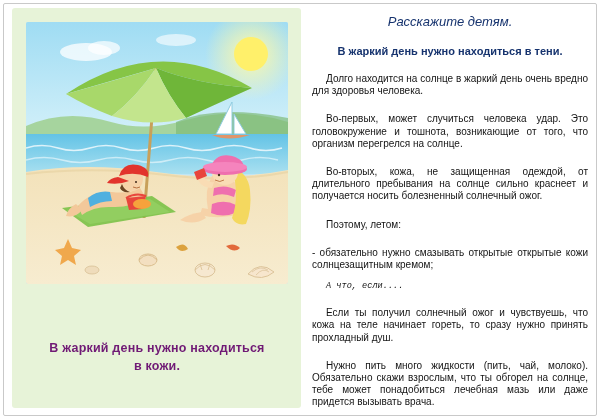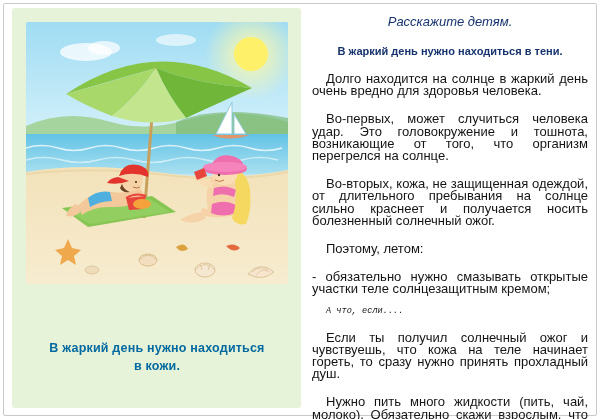--- a/index.html
+++ b/index.html
@@ -62,21 +62,21 @@
     top: 318px;
     width: 262px;
     height: 62px;
     display: flex;
     flex-direction: column;
     align-items: center;
     justify-content: center;
     text-align: center;
   }
   .caption-line {
-    color: #0369a1;
+    color: #701a75;
     font-weight: bold;
     font-size: 12.5px;
     line-height: 18px;
     letter-spacing: .2px;
   }
 
   
   .right-panel {
     position: absolute;
     left: 312px;
@@ -93,21 +93,21 @@
     margin-bottom: 16px;
   }
   .title-bold {
     text-align: center;
     font-weight: bold;
     font-size: 11px;
     color: #16336e;
     margin-bottom: 11px;
   }
   .para {
-    font-size: 13px;
+    font-size: 10px;
     line-height: 12.2px;
     text-align: justify;
     text-indent: 14px;
     margin: 16px 0 2px 0;
     color: #141414;
   }
   .para.dash {
     text-indent: 0;
     padding-left: 0;
   }
@@ -259,21 +259,21 @@
   </div>
 
   <div class="right-panel">
     <div class="title-italic">Расскажите детям.</div>
     <div class="title-bold">В жаркий день нужно находиться в тени.</div>
 
     <p class="para">Долго находится на солнце в жаркий день очень вредно для здоровья человека.</p>
     <p class="para">Во-первых, может случиться человека удар. Это головокружение и тошнота, возникающие от того, что организм перегрелся на солнце.</p>
     <p class="para">Во-вторых, кожа, не защищенная одеждой, от длительного пребывания на солнце сильно краснеет и получается носить болезненный солнечный ожог.</p>
     <p class="para">Поэтому, летом:</p>
-    <p class="para dash">- обязательно нужно смазывать открытые участки теле солнцезащитным кремом;</p>
+    <p class="para dash">- обязательно нужно смазывать открытые открытые кожи солнцезащитным кремом;</p>
 
     <div class="spacer"></div>
 
     <p class="sub-italic">А что, если....</p>
 
     <p class="para">Если ты получил солнечный ожог и чувствуешь, что кожа на теле начинает гореть, то сразу нужно принять прохладный душ.</p>
     <p class="para">Нужно пить много жидкости (пить, чай, молоко). Обязательно скажи взрослым, что ты обгорел на солнце, тебе может понадобиться лечебная мазь или даже придется вызывать врача.</p>
   </div>
 </div>
 

